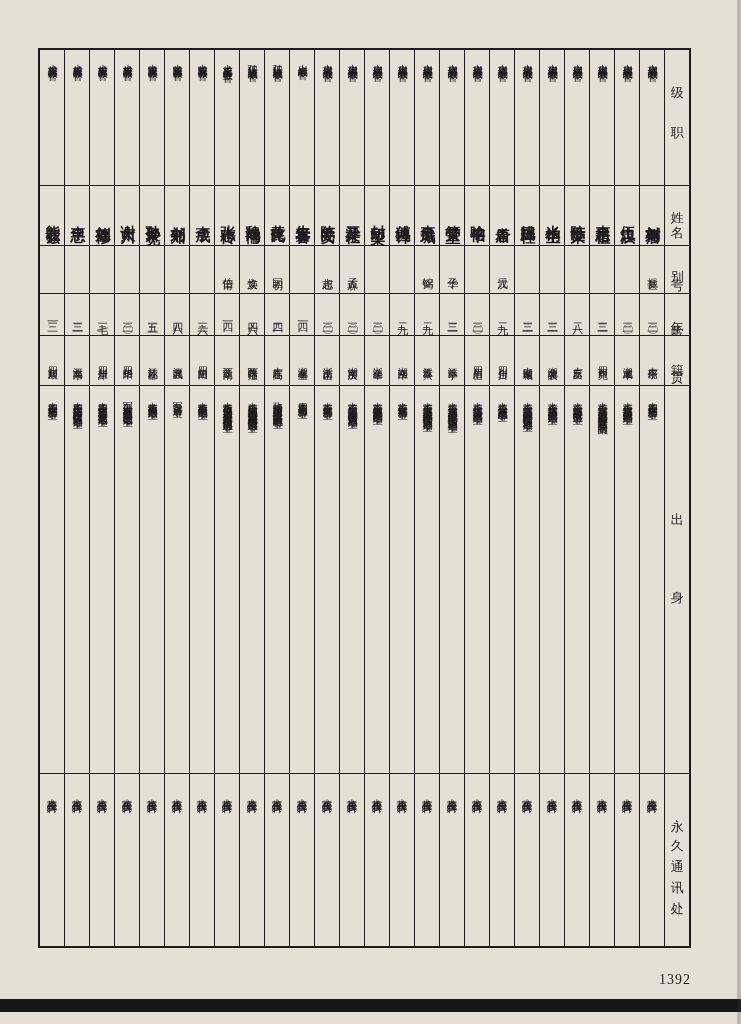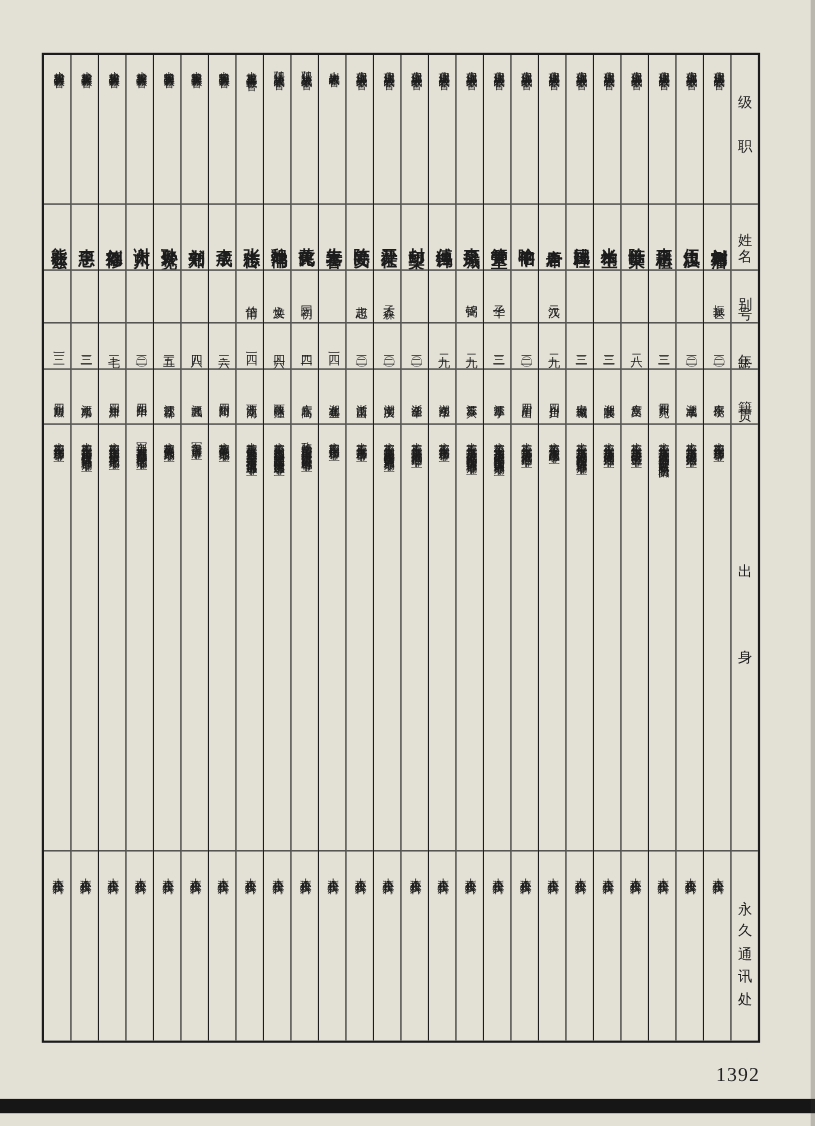--- a/index.html
+++ b/index.html
@@ -56,21 +56,21 @@
   .header-col .cell-alias  .vtext{letter-spacing:0.7em;}
   .header-col .cell-age    .vtext{letter-spacing:0.3em;}
   .header-col .cell-native .vtext{letter-spacing:0.5em;}
   .header-col .cell-origin .vtext{letter-spacing:6em;}
   .header-col .cell-address.vtext,
   .header-col .cell-address .vtext{letter-spacing:1.6em;}
 
   
   .pagenum{
     position:absolute;right:50px;bottom:36px;
-    font-size:18px;letter-spacing:1px;color:#222;
+    font-size:14px;letter-spacing:1px;color:#222;
   }
   .scan-band{
     position:absolute;left:0;top:999px;width:100%;height:13px;
     background:#161616;
   }
   .scan-edge-right{
     position:absolute;top:0;right:0;width:4px;height:100%;
     background:rgba(60,60,55,0.25);
   }
 </style>

